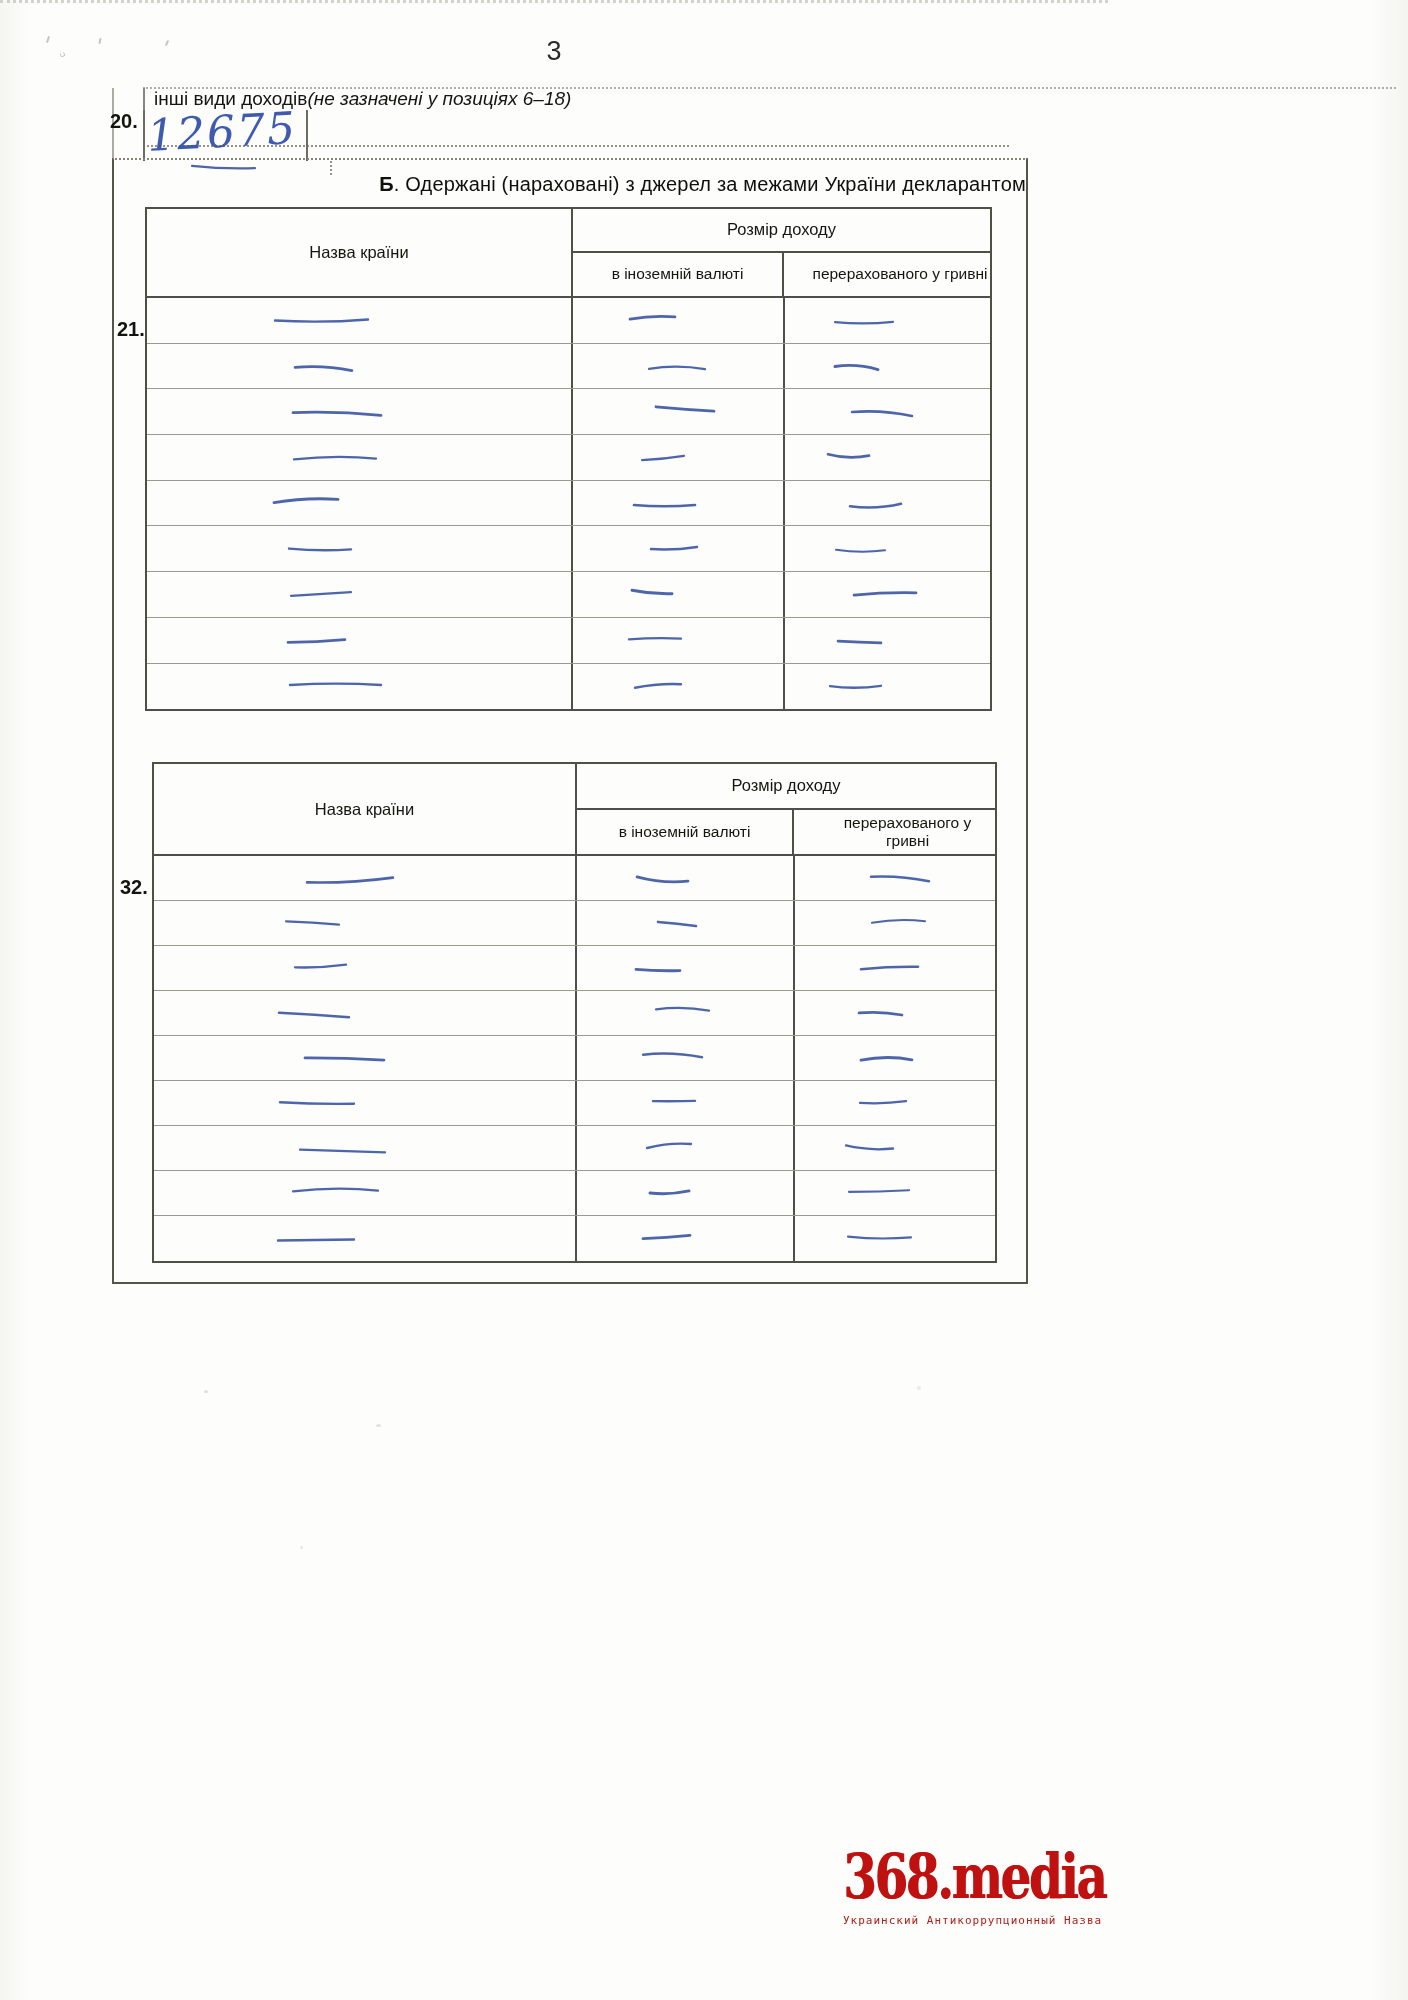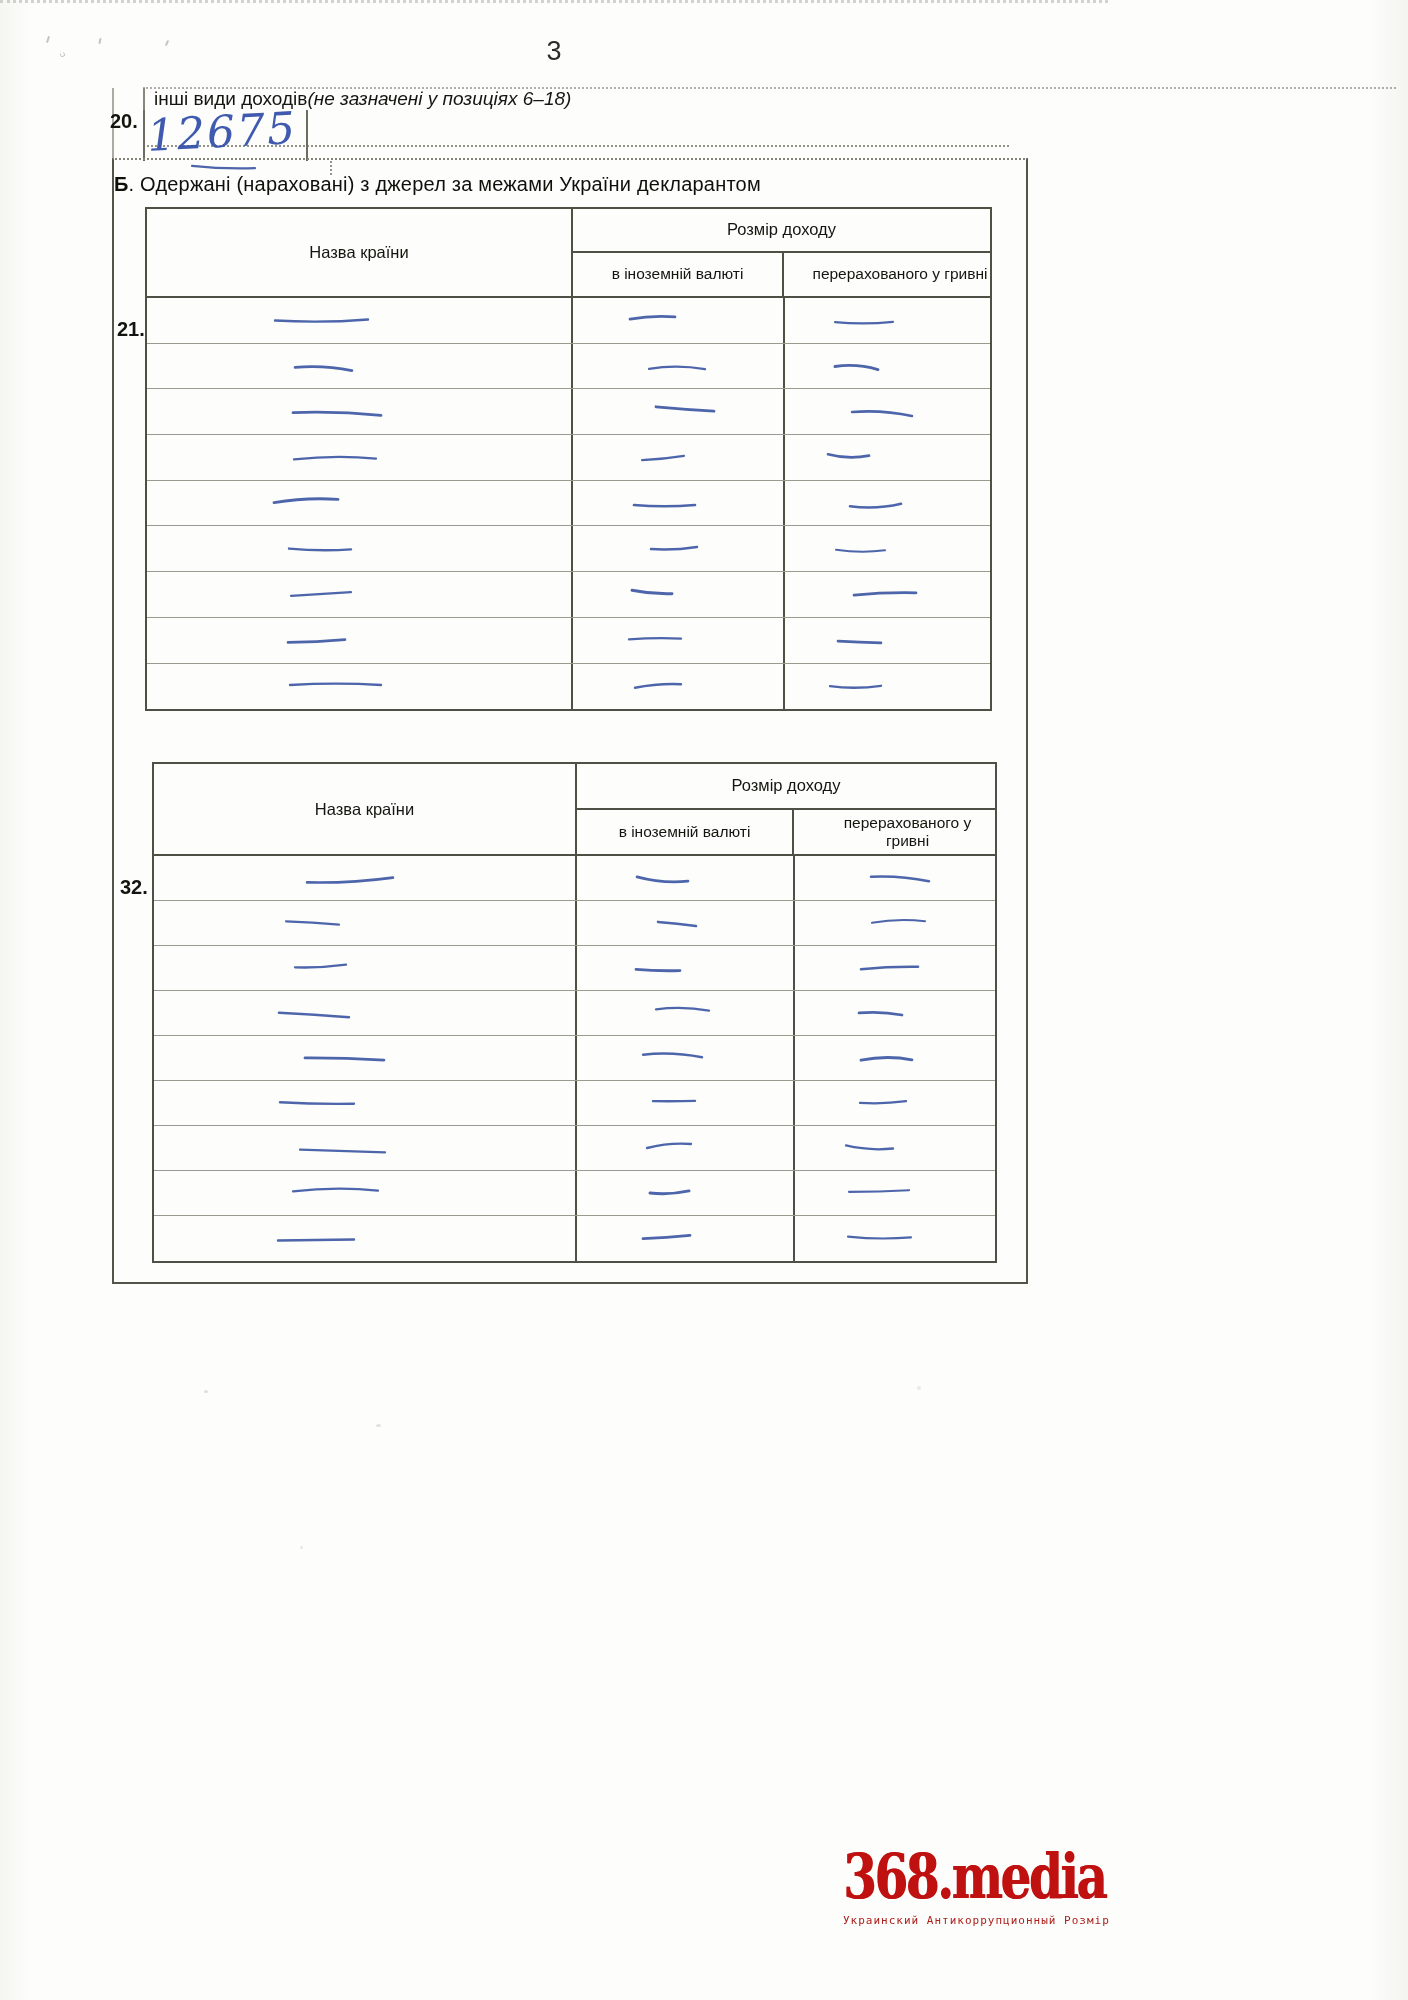--- a/index.html
+++ b/index.html
@@ -41,21 +41,21 @@
   .handwriting {
     font-family:"DejaVu Serif", serif; font-style:italic; font-size:44px;
     color:#2f4da8; letter-spacing:2px; transform:rotate(-3deg); position:relative; top:-4px; left:-4px; opacity:.92;
   }
   .r20-dash { width:189px; border-right:2px dotted #95928a; padding-left:46px; }
   .r20-dash .dash-wrap { margin-top:-2px; }
 
   
   .outer-box { position:absolute; left:112px; top:158px; width:916px; height:1126px; border:2px solid #55544b; border-top:2px dotted #85837a; }
 
-  .sec-title { position:absolute; left:0; width:100%; text-align:left; font-size:20px; color:#10100b; letter-spacing:.2px; }
+  .sec-title { position:absolute; left:0; width:100%; text-align:right; font-size:20px; color:#10100b; letter-spacing:.2px; }
   .sec-title b { font-weight:bold; }
   .t-b { top:13px; }
   .t-v { top:574px; }
   .n21 { left:3px; top:158px; }
   .n22 { left:6px; top:716px; }
 
   
   .tbl { position:absolute; border:2px solid #504f46; }
   .tbl-b { left:31px; top:47px; width:847px; }
   .tbl-v { left:38px; top:602px; width:845px; }
@@ -474,16 +474,16 @@
                 </svg></span>
             </div>
           </div>
         </div>
     </div>
 
   </div>
 
   <div class="wm">
     <div class="wm-brand">368.media</div>
-    <div class="wm-tag">Украинский Антикоррупционный Розмір</div>
+    <div class="wm-tag">Украинский Антикоррупционный Назва</div>
   </div>
 
 </div>
 
 </body></html>

